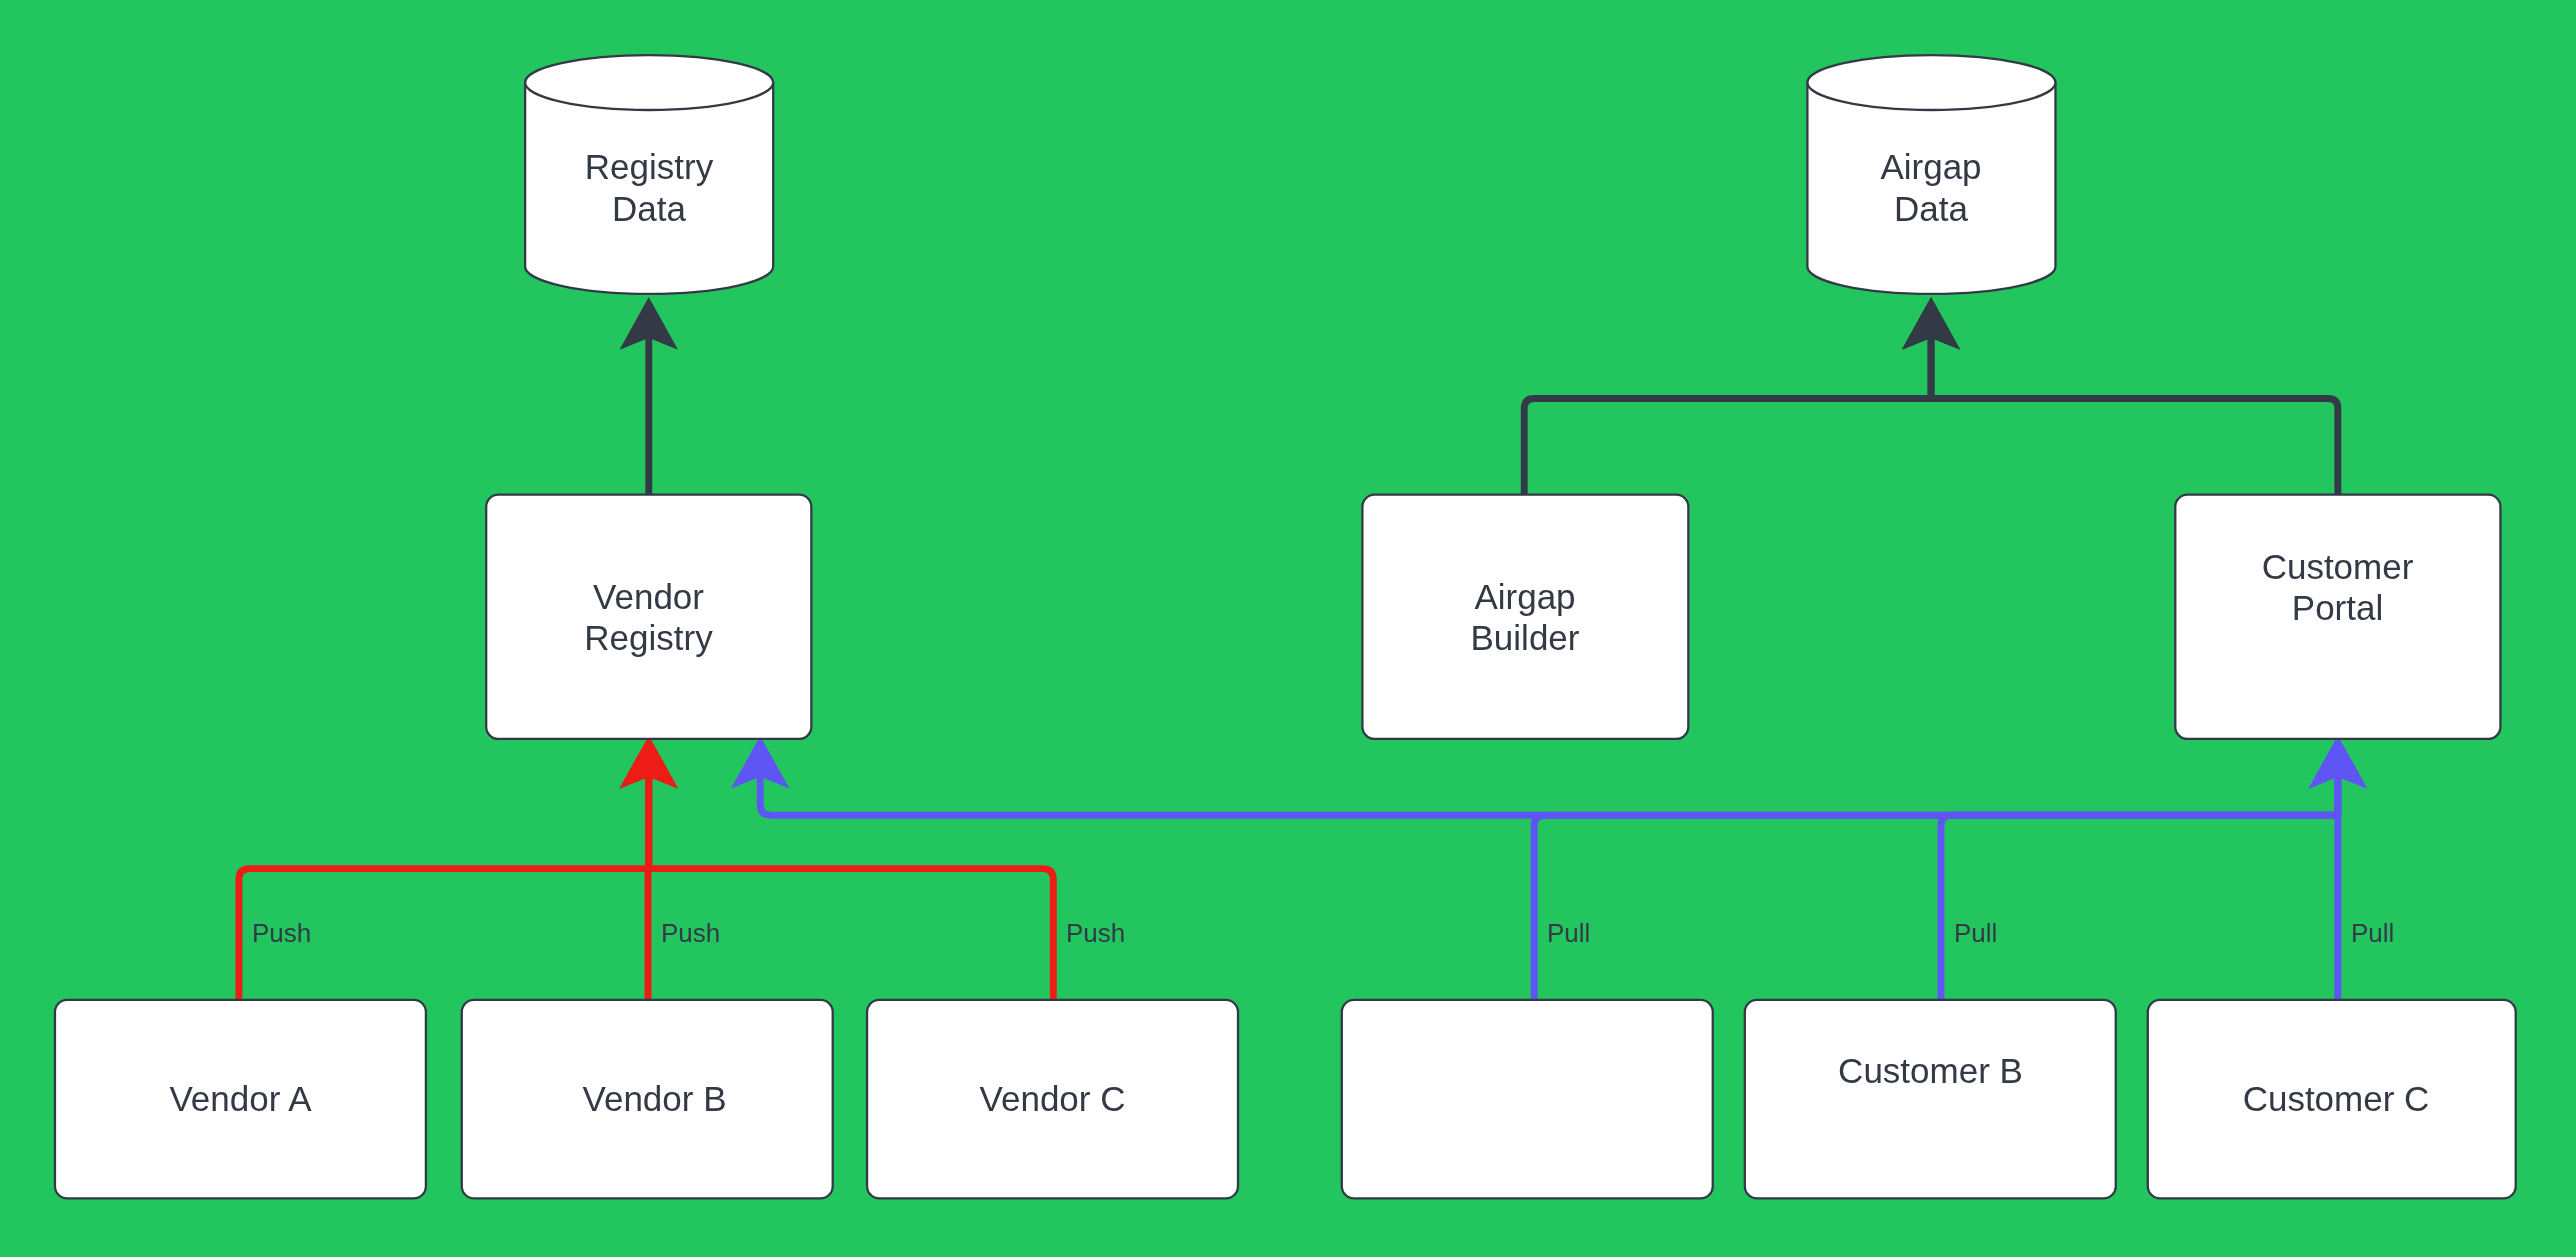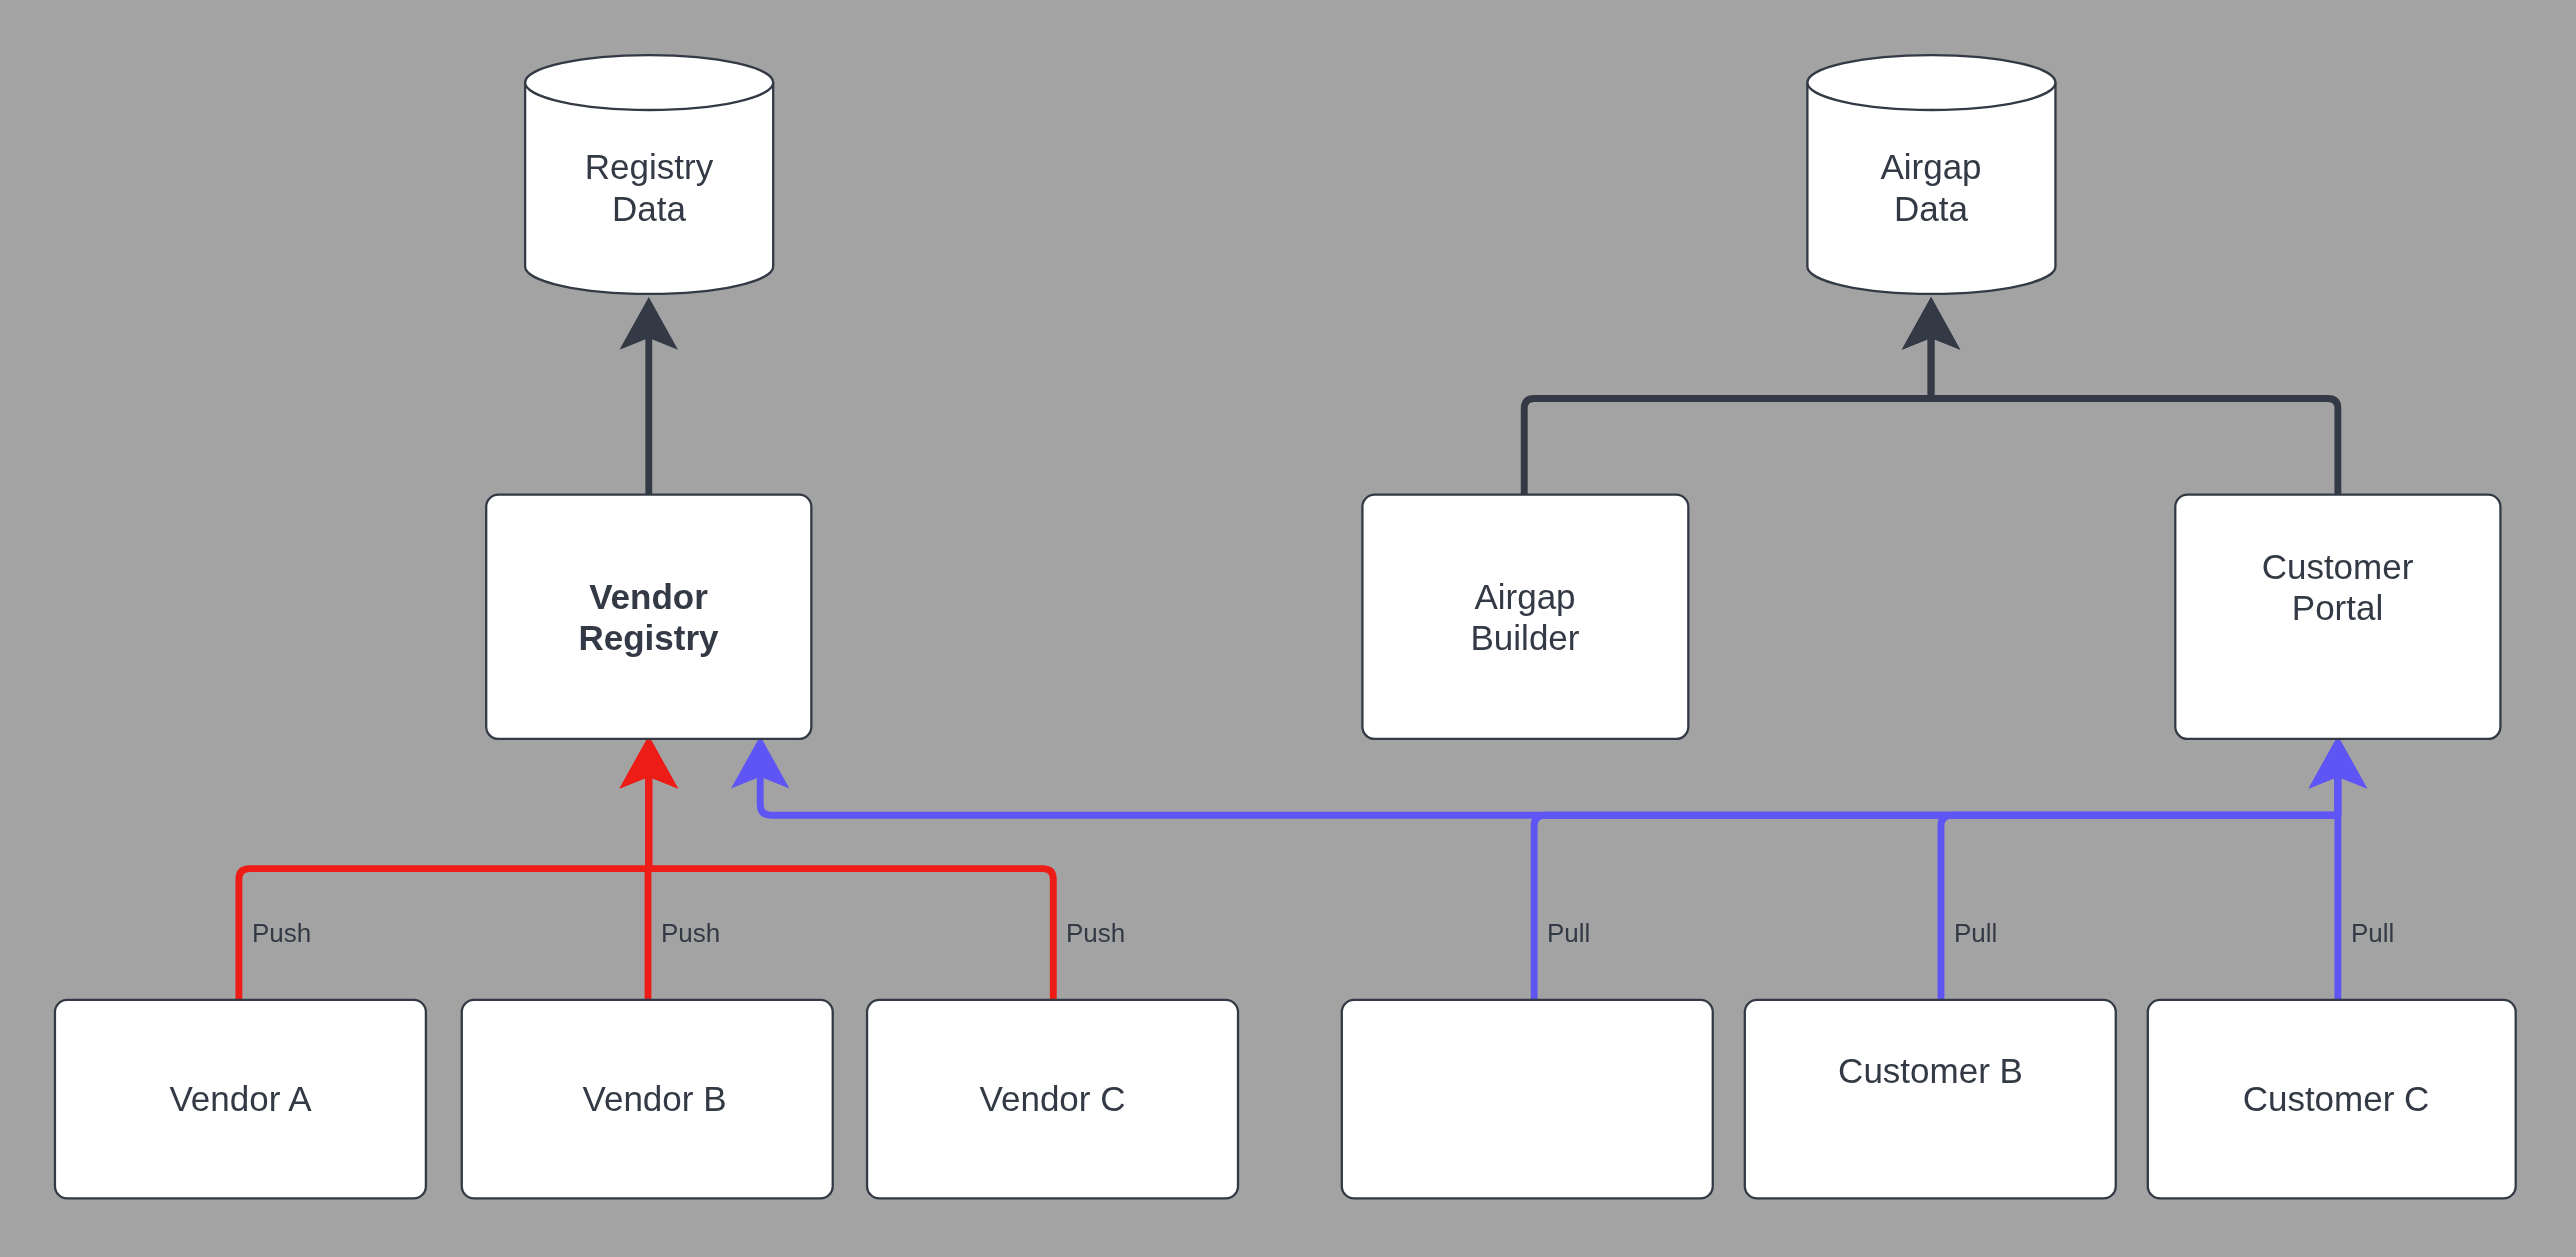--- a/index.html
+++ b/index.html
@@ -1,17 +1,17 @@
 <!DOCTYPE html>
 <html style="font-size:12.2px"><head>
 <meta charset="utf-8">
 <style>
   html,body{margin:0;padding:0;background:#ffffff;}
   body{width:2576px;height:1258px;overflow:hidden;font-family:"Liberation Sans",sans-serif;}
-  #stage{position:relative;width:2576px;height:1258px;background:#a3a3a3;}
+  #stage{position:relative;width:2576px;height:1258px;background:#22c55e;}
   #stage svg{position:absolute;left:0;top:0;width:2576px;height:1258px;}
   .nodeLabel{
     position:absolute;
     display:flex;align-items:center;justify-content:center;
     text-align:center;
     color:#333a45;
     font-family:"Liberation Sans",sans-serif;
     font-size:35px;
     line-height:1.18;
     letter-spacing:0px;
@@ -91,21 +91,21 @@
       <rect x="2286" y="1310" width="486" height="260" rx="16" ry="16" fill="#ffffff" stroke="#333a45" stroke-width="3"></rect>
       <rect x="2814" y="1310" width="482" height="260" rx="16" ry="16" fill="#ffffff" stroke="#333a45" stroke-width="3"></rect>
     </g>
   </svg>
 
   <div class="nodeLabel" style="left:525px;top:82px;width:248px;height:211px;">Registry
 Data</div>
   <div class="nodeLabel" style="left:1807px;top:82px;width:248px;height:211px;">Airgap
 Data</div>
 
-  <div class="nodeLabel" style="left:486px;top:495px;width:325px;height:244px;font-weight:bold;">Vendor
+  <div class="nodeLabel" style="left:486px;top:495px;width:325px;height:244px;">Vendor
 Registry</div>
   <div class="nodeLabel" style="left:1362px;top:495px;width:326px;height:244px;">Airgap
 Builder</div>
   <div class="nodeLabel" style="left:2175px;top:495px;width:325px;height:184px;">Customer
 Portal</div>
 
   <div class="nodeLabel" style="left:55px;top:1000px;width:371px;height:198px;">Vendor A</div>
   <div class="nodeLabel" style="left:462px;top:1000px;width:385px;height:198px;">Vendor B</div>
   <div class="nodeLabel" style="left:867px;top:1000px;width:371px;height:198px;">Vendor C</div>
   <div class="nodeLabel" style="left:1745px;top:972px;width:371px;height:198px;">Customer B</div>

